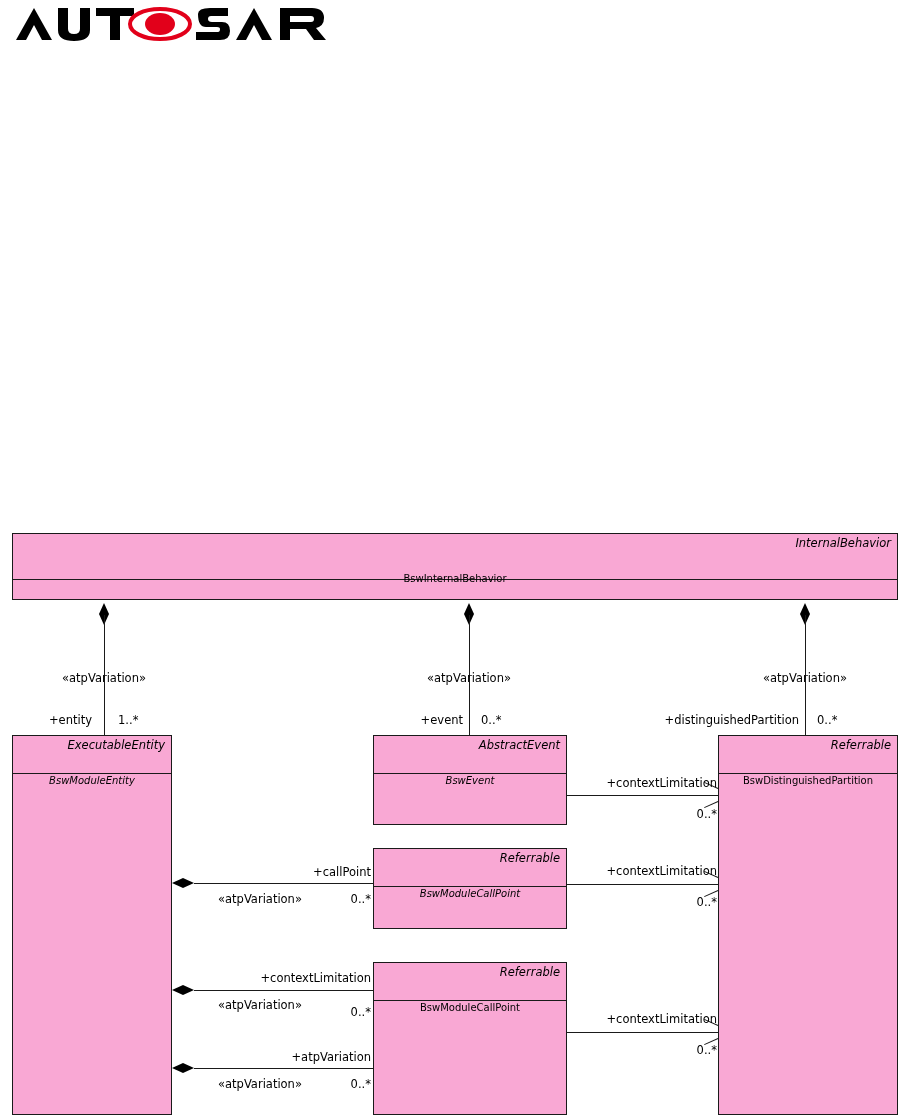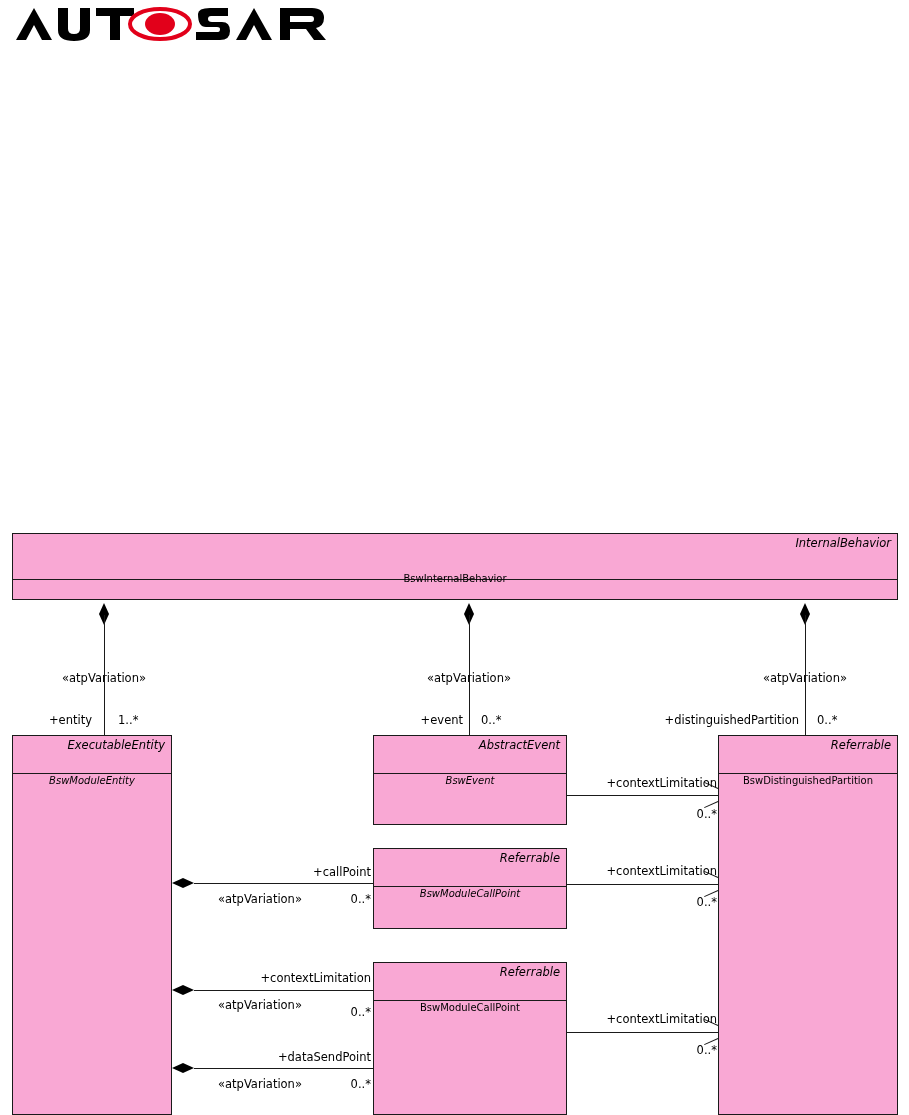--- a/index.html
+++ b/index.html
@@ -281,17 +281,17 @@
   <div class="lbl r" style="left:371px; top:893px;">0..*</div>
 
   <div class="diamond horz" style="left:172px; top:985px;"></div>
   <div class="line-h" style="left:194px; top:990px; width:179px;"></div>
   <div class="lbl r" style="left:371px; top:972px;">+contextLimitation</div>
   <div class="lbl" style="left:218px; top:999px;">«atpVariation»</div>
   <div class="lbl r" style="left:371px; top:1006px;">0..*</div>
 
   <div class="diamond horz" style="left:172px; top:1063px;"></div>
   <div class="line-h" style="left:194px; top:1068px; width:179px;"></div>
-  <div class="lbl r" style="left:371px; top:1051px;">+dataSendPoint</div>
+  <div class="lbl r" style="left:371px; top:1051px;">+atpVariation</div>
   <div class="lbl" style="left:218px; top:1078px;">«atpVariation»</div>
   <div class="lbl r" style="left:371px; top:1078px;">0..*</div>
 
 </div>
 
 </body></html>

